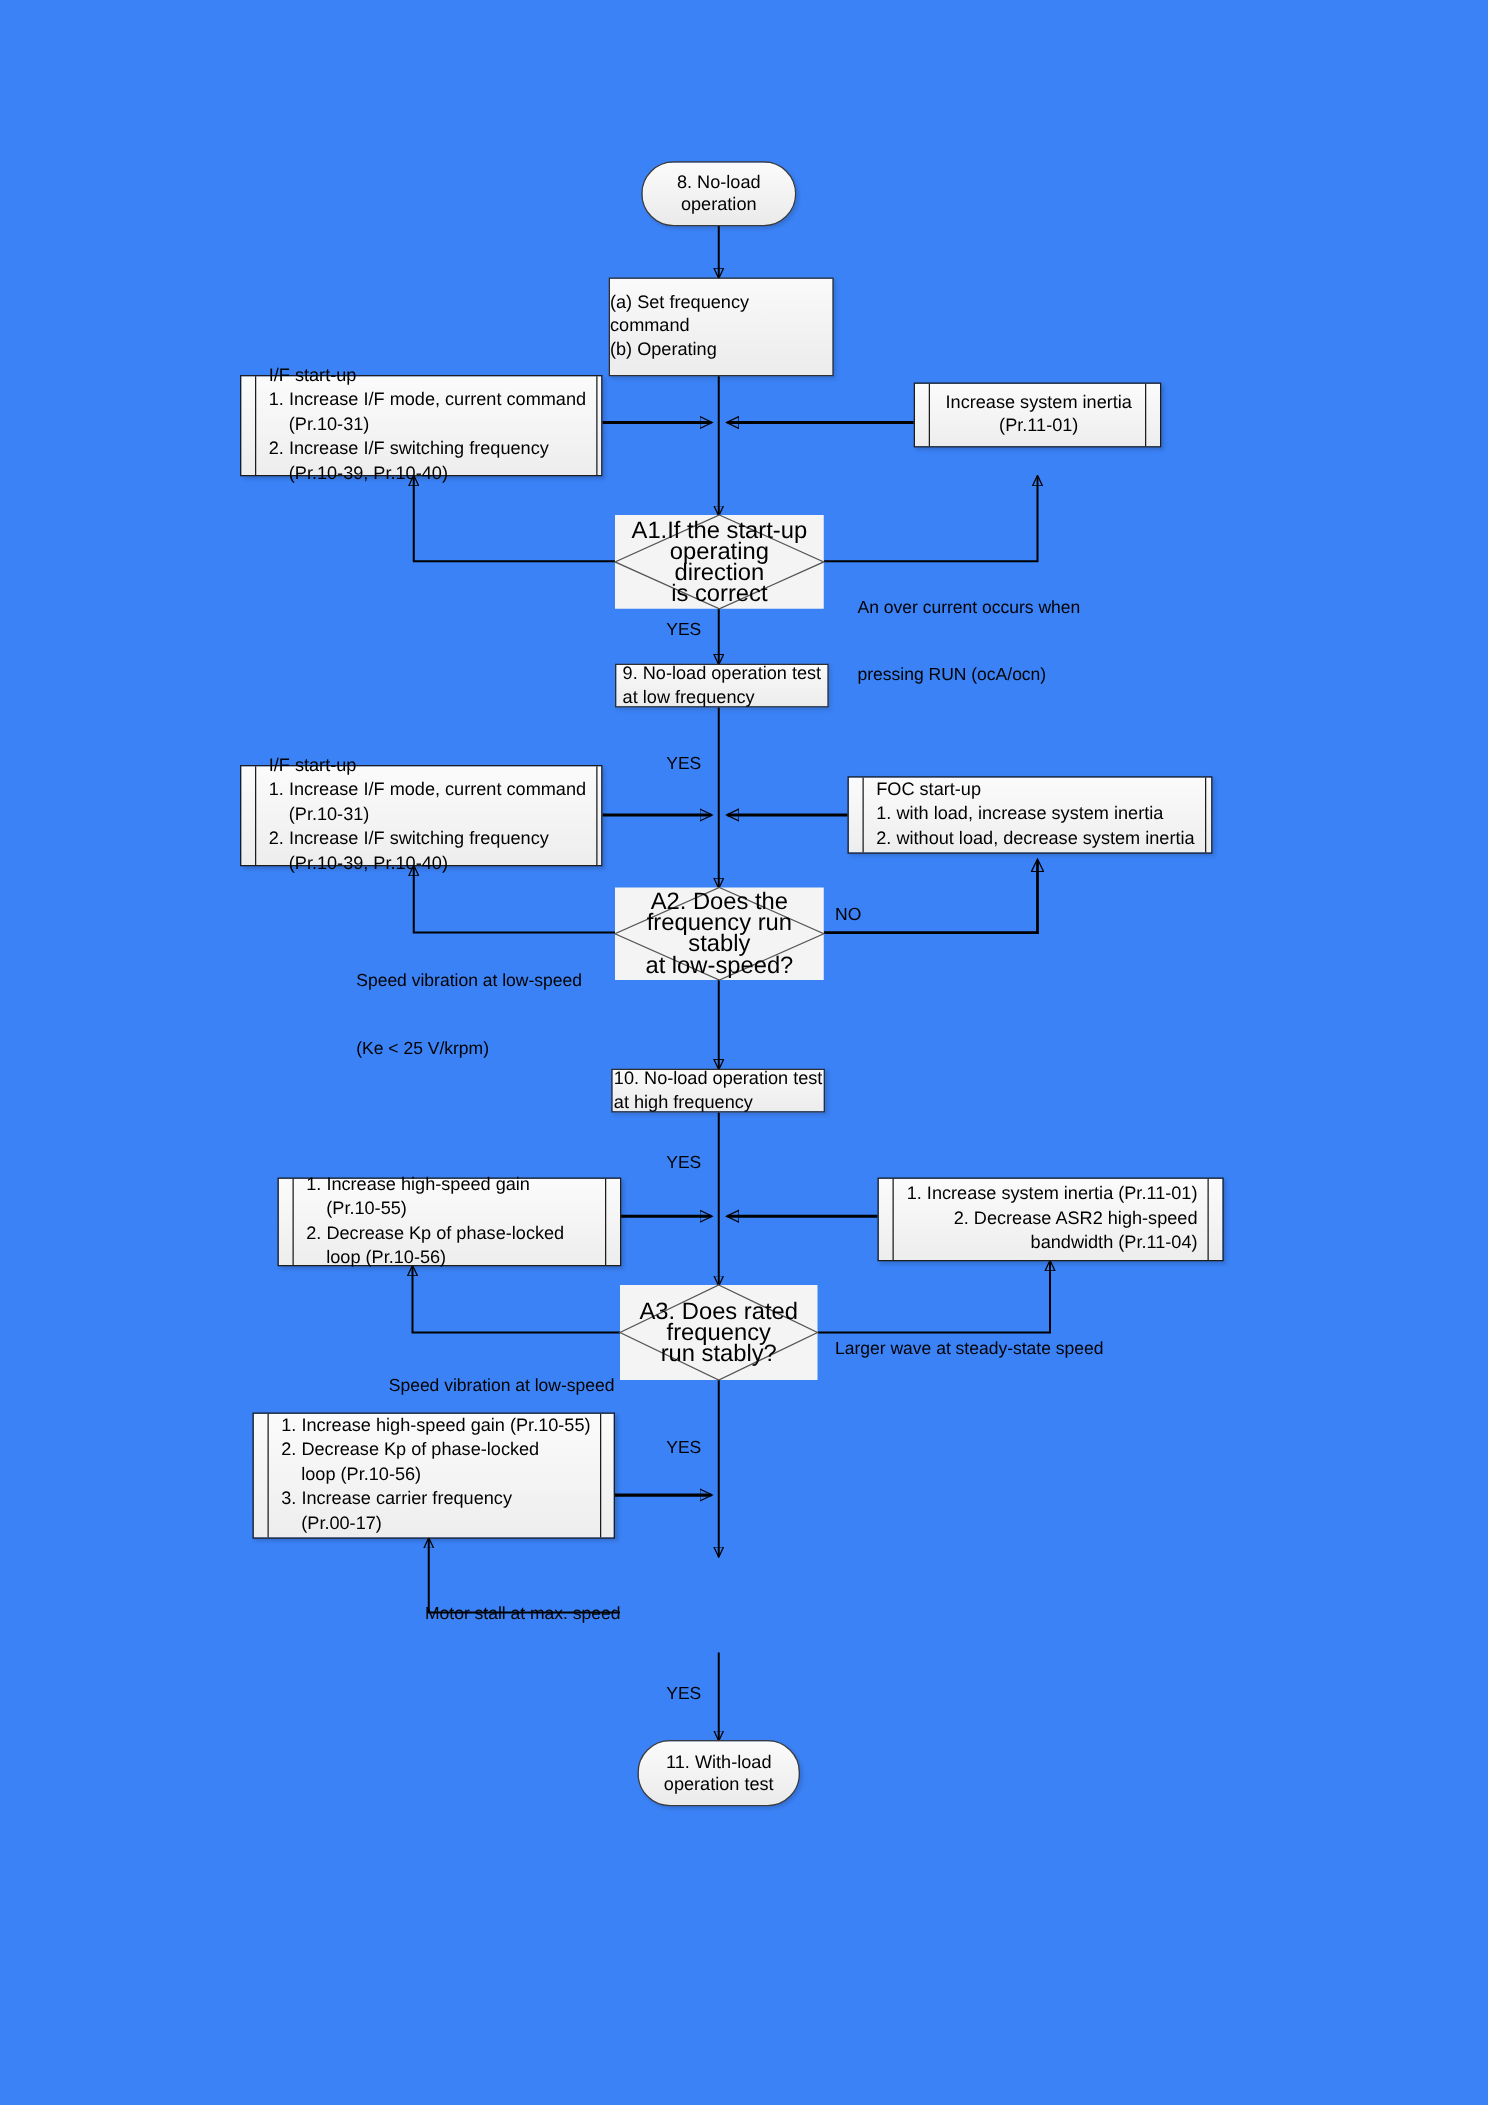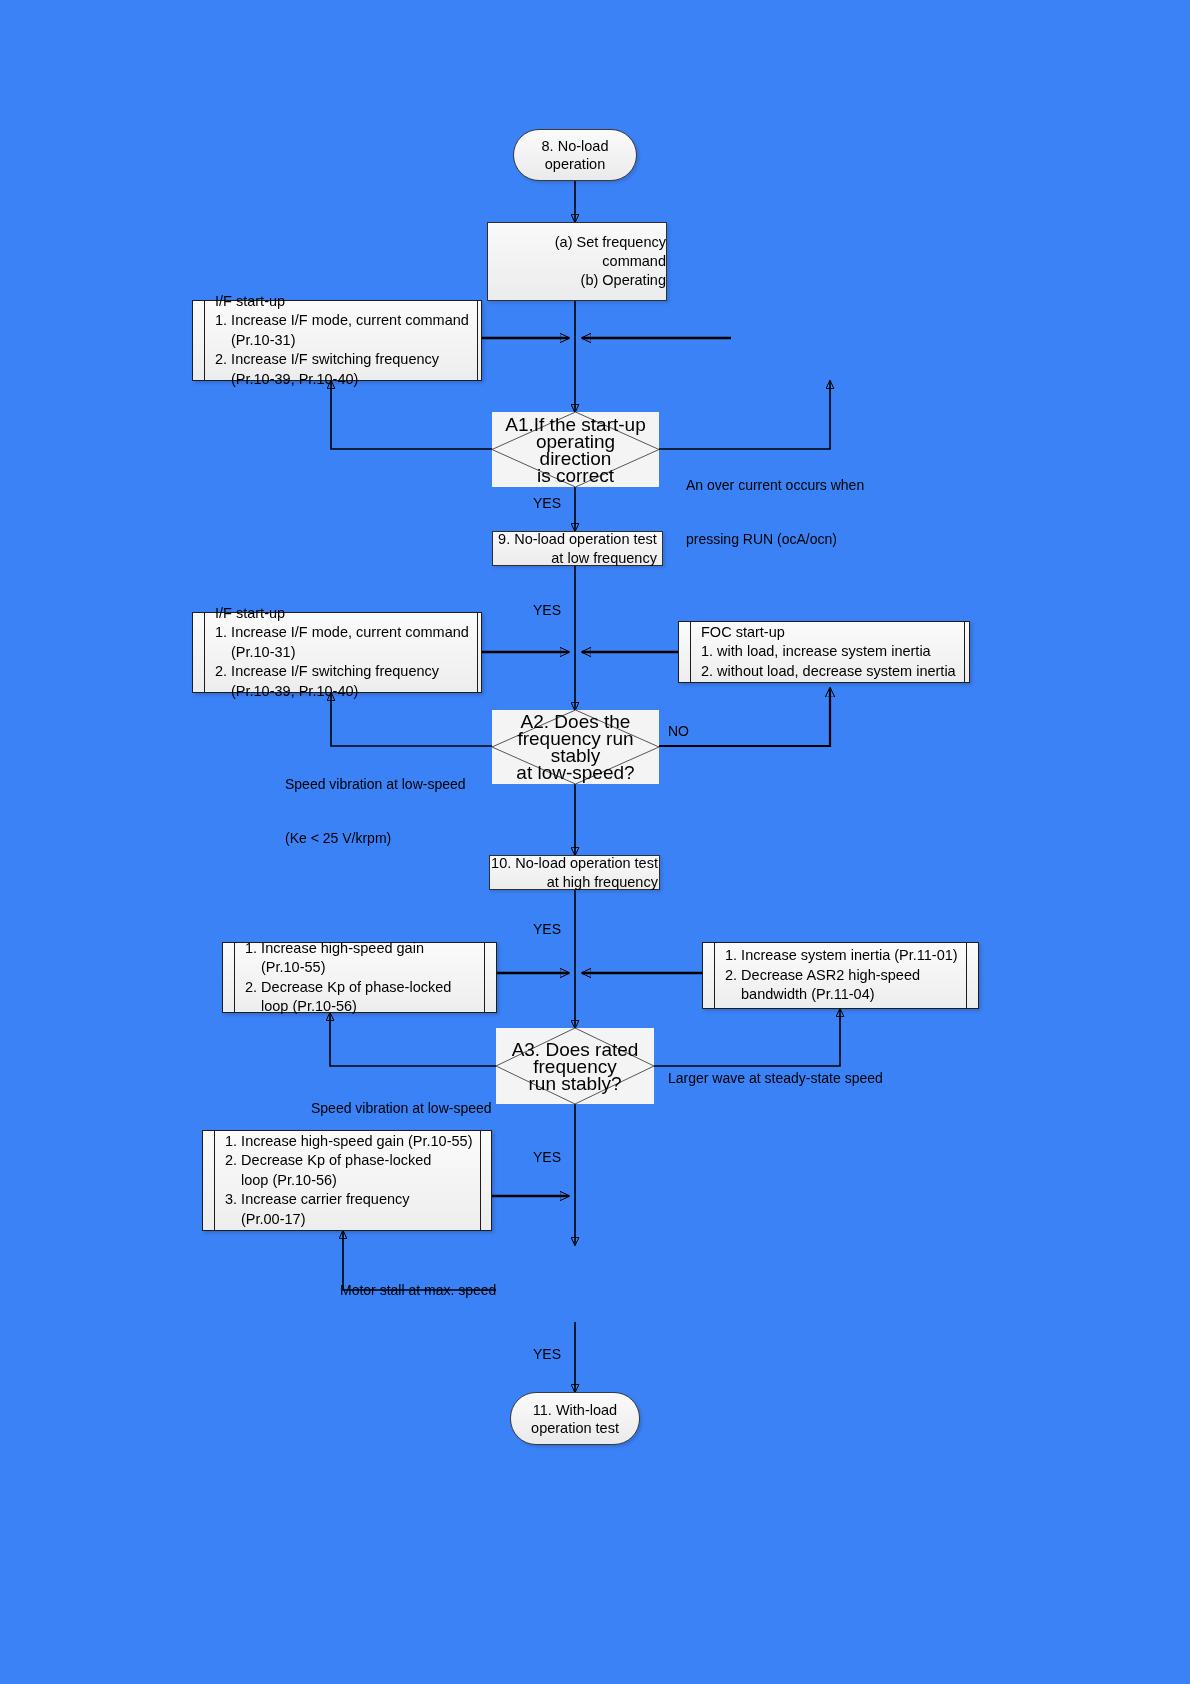--- a/index.html
+++ b/index.html
@@ -27,21 +27,21 @@
     text-align:center;
     font-size:14.5px;
     line-height:18px;
     box-shadow:2px 2px 3px rgba(0,0,0,.14);
   }
   
   .proc{
     border:1px solid #2e2e2e;
     background:linear-gradient(180deg,#fafafa 0%,#f1f1f1 60%,#ececec 100%);
     display:flex;align-items:center;justify-content:center;
-    text-align:right;
+    text-align:left;
     font-size:14.5px;line-height:19px;
     box-shadow:2px 2px 3px rgba(0,0,0,.13);
   }
   
   .proc2{
     border:1px solid #1d1d1d;
     background:linear-gradient(180deg,#fbfbfb 0%,#f3f3f3 60%,#ededed 100%);
     box-shadow:2px 2px 3px rgba(0,0,0,.16);
     display:flex;align-items:stretch;
   }
@@ -162,20 +162,28 @@
     <div class="body">
       <div class="ln">I/F start-up</div>
       <div class="ln">1. Increase I/F mode, current command</div>
       <div class="ln ind">(Pr.10-31)</div>
       <div class="ln">2. Increase I/F switching frequency</div>
       <div class="ln ind">(Pr.10-39, Pr.10-40)</div>
     </div>
     <div class="rail-r"></div>
   </div>
 
+  <div class="node proc2" style="left:731px;top:306px;width:198px;height:52px;">
+    <div class="rail"></div>
+    <div class="body" style="align-items:center;text-align:center;">
+      <div class="ln">Increase system inertia</div>
+      <div class="ln">(Pr.11-01)</div>
+    </div>
+    <div class="rail-r"></div>
+  </div>
 
   <div class="node dec" style="left:492px;top:412px;width:167px;height:75px;">
     <svg width="167" height="75" viewBox="0 0 167 75" xmlns="http://www.w3.org/2000/svg">
       <polygon points="83.5,0 167,37.5 83.5,75 0,37.5" fill="#f4f4f4" stroke="#555" stroke-width="1"></polygon>
     </svg>
     <div class="dtext">
       <div>A1.If the start-up</div>
       <div>operating direction</div>
       <div>is correct</div>
     </div>
@@ -248,21 +256,21 @@
     <div class="rail"></div>
     <div class="body">
       <div class="ln">1. Increase high-speed gain</div>
       <div class="ln ind">(Pr.10-55)</div>
       <div class="ln">2. Decrease Kp of phase-locked</div>
       <div class="ln ind">loop (Pr.10-56)</div>
     </div>
     <div class="rail-r"></div>
   </div>
 
-  <div class="node proc2" style="left:702px;top:942px;width:277px;height:67px;">
+  <div class="node proc2" style="left:702px;top:942px;width:277px;height:67px;text-align:right;">
     <div class="rail"></div>
     <div class="body">
       <div class="ln">1. Increase system inertia (Pr.11-01)</div>
       <div class="ln">2. Decrease ASR2 high-speed</div>
       <div class="ln ind">bandwidth (Pr.11-04)</div>
     </div>
     <div class="rail-r"></div>
   </div>
 
   <div class="node dec" style="left:496px;top:1028px;width:158px;height:76px;">

